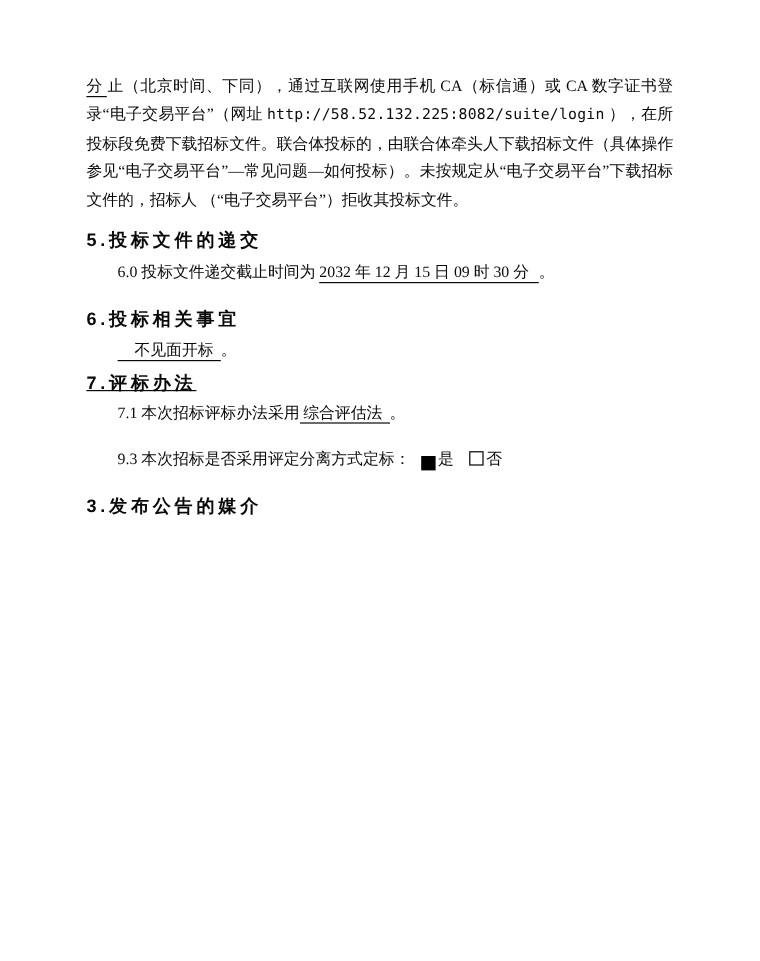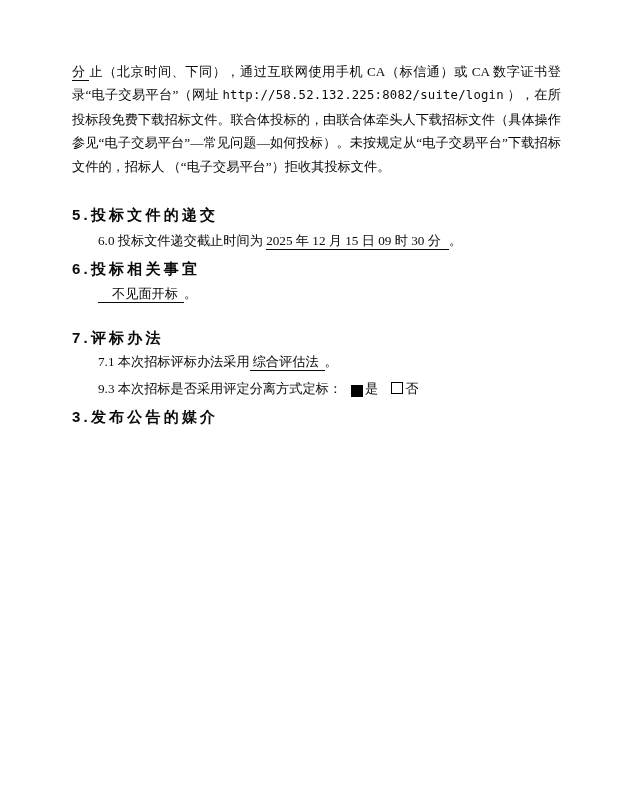--- a/index.html
+++ b/index.html
@@ -20,23 +20,23 @@
   .ind{text-indent:26px;}
   .h{
     margin:0;
     font-family:"Liberation Sans","DejaVu Sans",sans-serif;
     font-weight:bold;
     font-size:15px;
     letter-spacing:3.2px;
     line-height:23.4px;
     text-align:left;
   }
-  .mt11{margin-top:25px;}
-  .mt6{margin-top:4px;}
-  .mt4{margin-top:20px;}
+  .mt11{margin-top:11px;}
+  .mt6{margin-top:16px;}
+  .mt4{margin-top:4px;text-decoration:underline;}
   .mt3{margin-top:3px;}
   .mt2{margin-top:2px;}
   .mt1{margin-top:1px;}
   .u{border-bottom:1px solid #0a0a0a;padding-bottom:1px;}
   .pr8{padding-right:8px;}
   .pr6{padding-right:6px;text-align:center;}
   .pl14{padding-left:14px;}
   .pl3{padding-left:3px;}
   .b{
     font-family:"Liberation Sans","DejaVu Sans",sans-serif;
@@ -74,21 +74,21 @@
 </style>
 </head>
 <body>
 
 <div class="page">
 
   <p class="para"><span class="u">分 </span><span>止（北京时间、下同），通过互联网使用手机 CA（标信通）或 CA 数字证书登录“电子交易平台”（网址 </span><span class="mono-url">http://58.52.132.225:8082/suite/login</span><span> ），在所投标段免费下载招标文件。联合体投标的，由联合体牵头人下载招标文件（具体操作参见“电子交易平台”—常见问题—如何投标）。未按规定从“电子交易平台”下载招标文件的，招标人 （“电子交易平台”）拒收其投标文件。</span></p>
 
   <h2 class="h mt11">5.投标文件的递交</h2>
 
-  <p class="para left ind mt3"><span>6.0 投标文件递交截止时间为 </span><span class="u pr8">2025 年 12 月 15 日 09 时 30 分</span><span>。</span></p>
+  <p class="para left ind mt3"><span>6.0 投标文件递交截止时间为 </span><span class="u pr8">2032 年 12 月 15 日 09 时 30 分</span><span>。</span></p>
 
 
   <h2 class="h mt6">6.投标相关事宜</h2>
 
   <p class="para left ind mt2"><span class="u pl14 pr6">不见面开标</span><span>。</span></p>
 
   <h2 class="h mt4">7.评标办法</h2>
 
   <p class="para left ind mt1"><span>7.1 本次招标评标办法采用</span><span class="u pl3 pr6">综合评估法</span><span>。</span></p>
 

